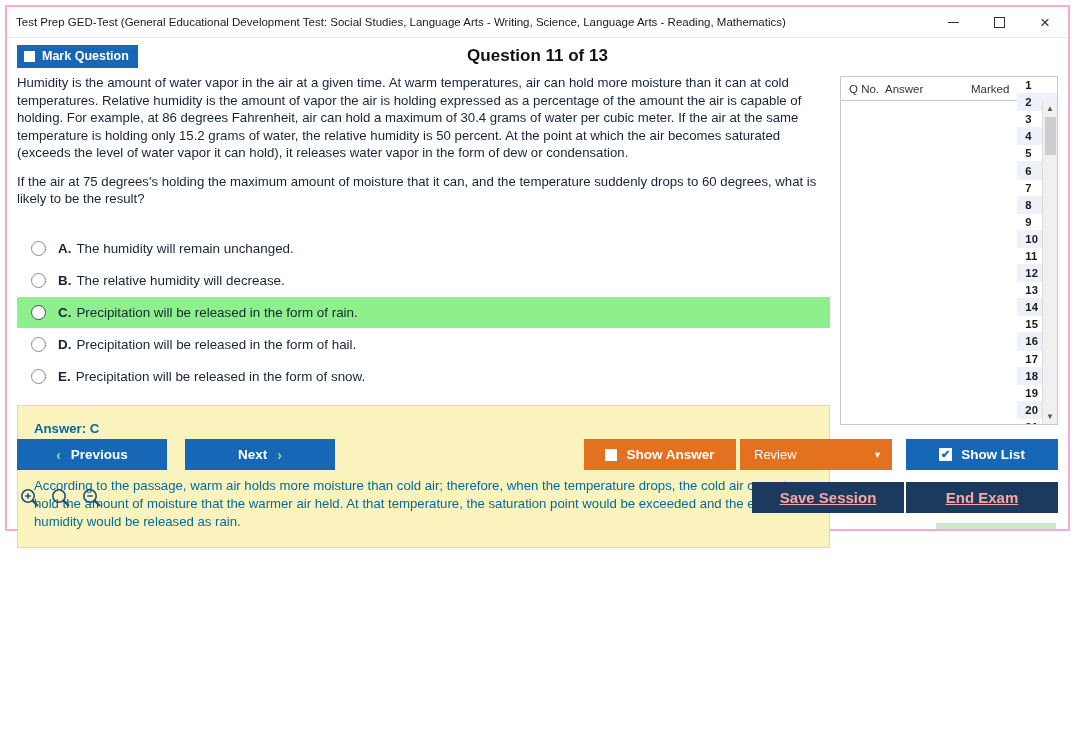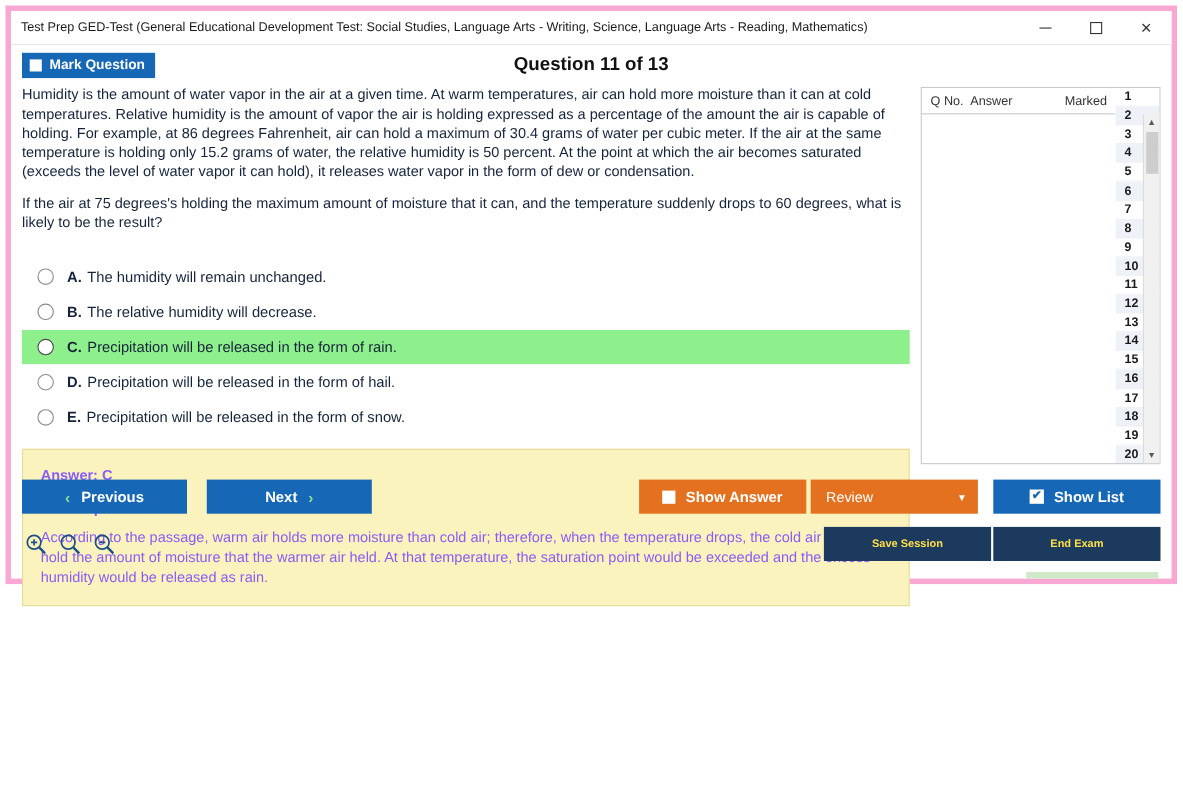--- a/index.html
+++ b/index.html
@@ -12,21 +12,21 @@
     position: relative;
     width: 1075px;
     height: 735px;
     background: #ffffff;
     overflow: hidden;
   }
   .window {
     position: absolute;
     left: 5px; top: 5px;
     width: 1065px; height: 526px;
-    border: 5px solid #f9a8d4;
+    border: 2px solid #f9a8d4;
     background: #ffffff;
     display: flex;
     flex-direction: column;
   }
   
   .titlebar {
     height: 31px;
     display: flex;
     align-items: center;
     background: #ffffff;
@@ -135,21 +135,21 @@
   }
   .option-row.correct .radio { border-color: #4b4b4b; }
   .opt-letter { font-weight: bold; margin-right: 5px; }
 
   .answer-box {
     margin-top: 12px;
     background: #faf3bd;
     border: 1px solid #e6dc9a;
     padding: 14px 16px 16px 16px;
     font-size: 13.2px;
-    color: #8b5cf6;
+    color: #0369a1;
     line-height: 1.35;
   }
   .answer-box .lbl { font-weight: bold; margin-bottom: 12px; }
   .answer-box .exp-lbl { font-weight: bold; margin-bottom: 10px; padding-left: 32px; }
   .answer-box .exp-text { }
 
   
   .qlist {
     width: 218px;
     flex: none;
@@ -294,27 +294,27 @@
     align-items: center;
   }
   .zoom-ico {
     width: 24px; height: 24px;
     display: flex; align-items: center; justify-content: center;
     color: #1f4f86;
     cursor: pointer;
   }
   .btn-dark {
     background: #1c3a5e;
-    color: #fde047;
-    font-size: 10px;
+    color: #fca5a5;
+    font-size: 15px;
     font-weight: bold;
     height: 31px;
     width: 152px;
     display: flex; align-items: center; justify-content: center;
-    border: none; cursor: pointer;
+    border: none; cursor: pointer; text-decoration: underline;
   }
   .btn-save { margin-left: auto; }
   .btn-end { margin-left: 2px; }
   .corner-green {
     position: absolute;
     right: 12px; bottom: 0px;
     width: 120px; height: 6px;
     background: #cfe8c8;
   }
 </style>

